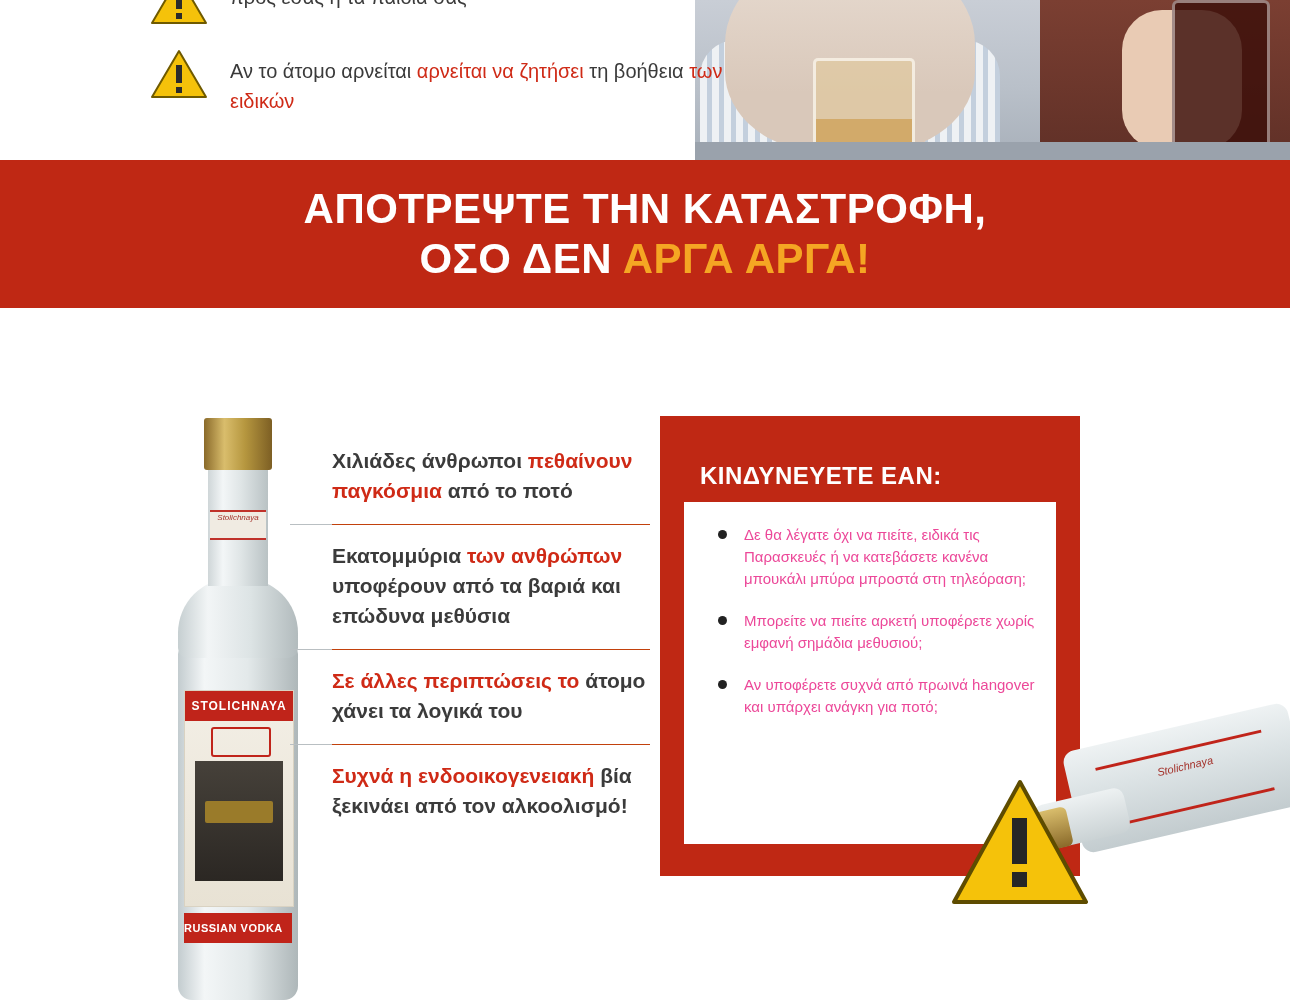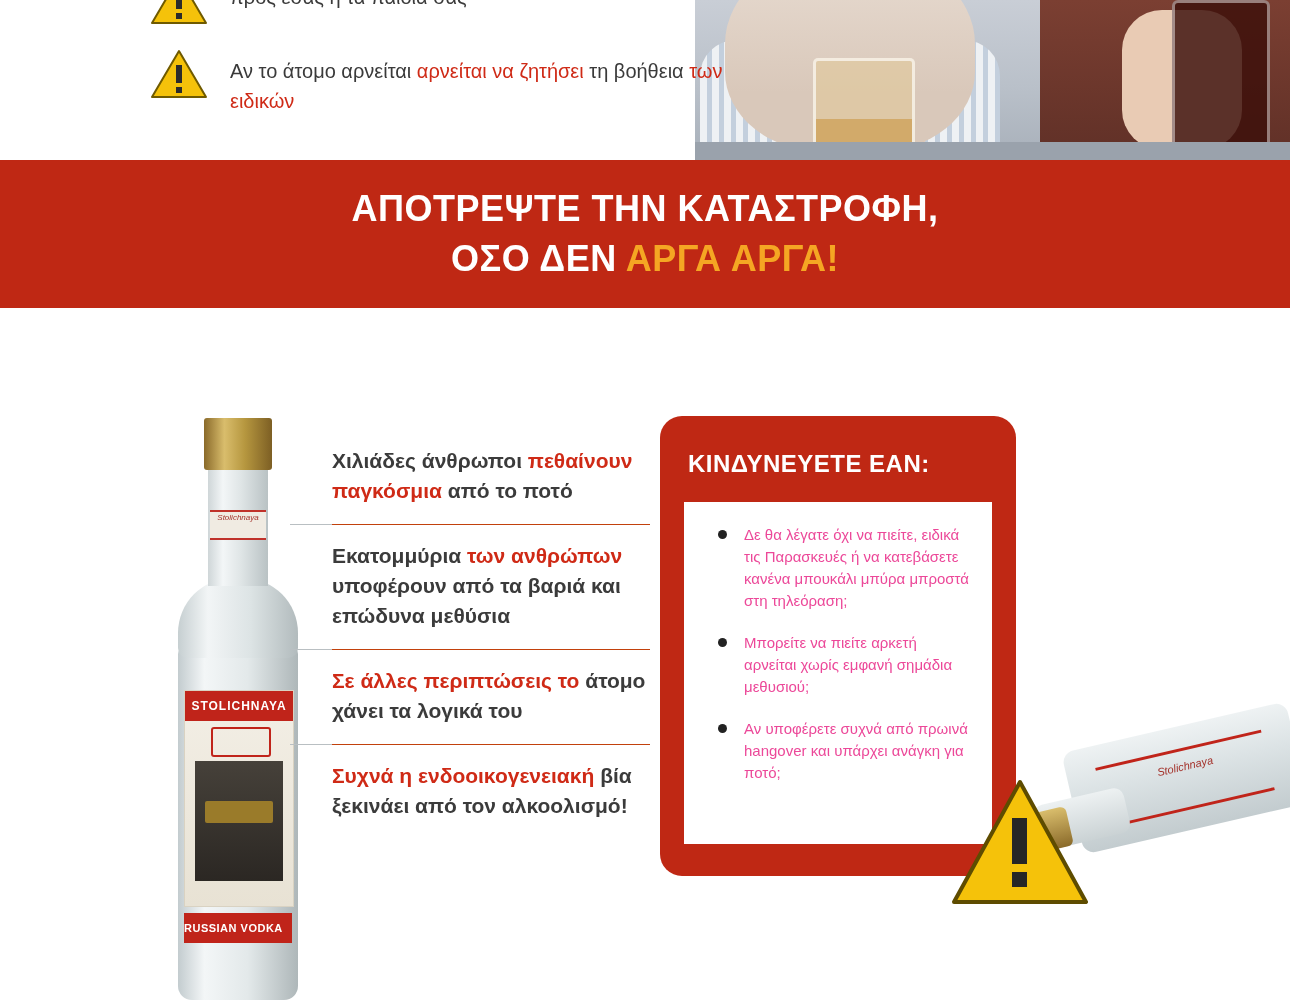--- a/index.html
+++ b/index.html
@@ -134,21 +134,21 @@
     width: 1290px;
     height: 148px;
     background: #bf2814;
     display: flex;
     flex-direction: column;
     align-items: center;
     justify-content: center;
   }
   .banner-l1, .banner-l2 {
     color: #ffffff;
-    font-size: 36px;
+    font-size: 42px;
     font-weight: bold;
     letter-spacing: 0.5px;
     line-height: 50px;
     text-align: center;
   }
   .banner-hl { color: #f5a623; }
 
   
   .bottom {
     position: absolute;
@@ -262,26 +262,25 @@
     line-height: 30px;
     color: #3b3b3b;
     font-weight: bold;
   }
 
   
   .riskbox {
     position: absolute;
     left: 660px;
     top: 108px;
-    width: 356px;
+    width: 420px;
     height: 460px;
     background: #bf2814;
-    padding: 4px;
+    padding: 16px;
     box-sizing: border-box;
-    border-radius: 22px;
   }
   .risk-title {
     color: #ffffff;
     font-size: 24px;
     font-weight: bold;
     letter-spacing: 0.5px;
     padding: 30px 0 0 24px;
   }
   .risk-inner {
     position: absolute;
@@ -479,21 +478,21 @@
     <div class="risk-title">ΚΙΝΔΥΝΕΥΕΤΕ ΕΑΝ:</div>
     <div class="risk-inner">
 
       <div class="risk-item">
         <span class="dot"></span>
         <span>Δε θα λέγατε όχι να πιείτε, ειδικά τις Παρασκευές ή να κατεβάσετε κανένα μπουκάλι μπύρα μπροστά στη τηλεόραση;</span>
       </div>
 
       <div class="risk-item">
         <span class="dot"></span>
-        <span>Μπορείτε να πιείτε αρκετή αρνείται χωρίς εμφανή σημάδια μεθυσιού;</span>
+        <span>Μπορείτε να πιείτε αρκετή υποφέρετε χωρίς εμφανή σημάδια μεθυσιού;</span>
       </div>
 
       <div class="risk-item">
         <span class="dot"></span>
         <span>Αν υποφέρετε συχνά από πρωινά hangover και υπάρχει ανάγκη για ποτό;</span>
       </div>
 
 
     </div>
   </div>

